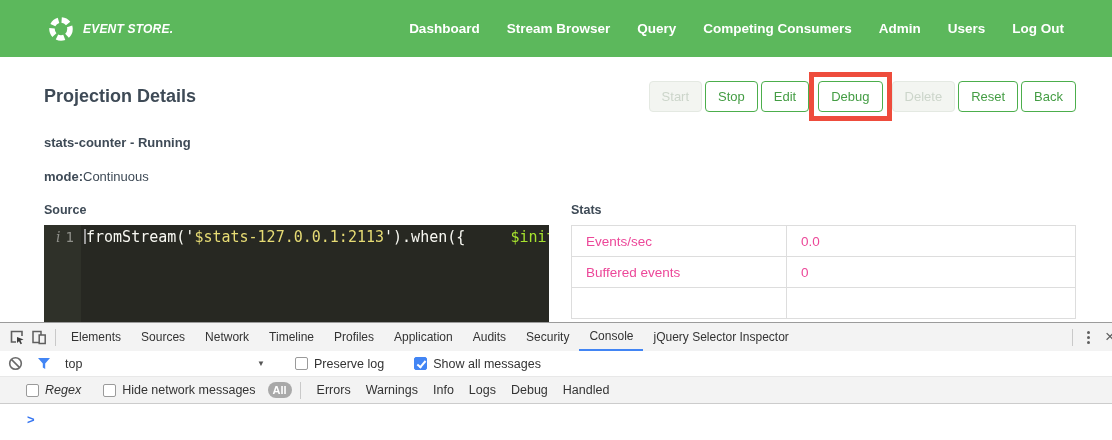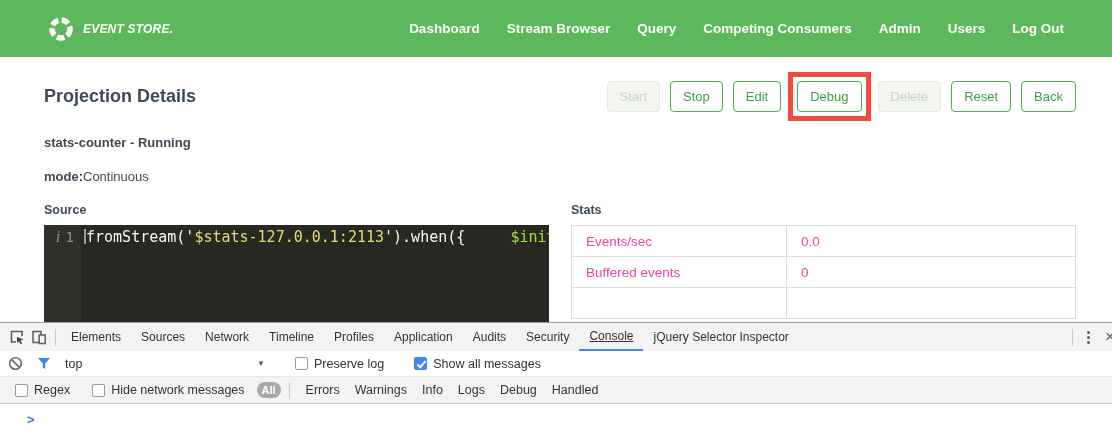--- a/index.html
+++ b/index.html
@@ -15,21 +15,21 @@
   .logo-icon { width:26px; height:26px; display:block; }
   .logo-text { color:#fff; font-style:italic; font-weight:bold; font-size:12px; letter-spacing:.2px; }
   .main-nav { margin-left:auto; display:flex; align-items:center; gap:27px; }
   .nav-item { color:#fff; font-weight:bold; font-size:13.5px; white-space:nowrap; cursor:pointer; }
   .nav-item.active { background:#3B9C3B; padding:8px 13px; border-radius:4px; }
 
   
   .page { height:265px; overflow:hidden; padding:0 36px 0 44px; }
   .title-row { display:flex; justify-content:space-between; align-items:center; margin-top:19px; height:40px; }
   .page-title { font-size:18px; font-weight:bold; margin:0; color:#3e4a56; }
-  .actions { display:flex; align-items:center; gap:10px; }
+  .actions { display:flex; align-items:center; gap:3px; }
   .btn { background:#fff; border:1px solid #4cae4c; color:#449d44; border-radius:4px;
          font-family:"Liberation Sans",sans-serif; font-size:13px; padding:7px 12px; cursor:pointer; white-space:nowrap; }
   .btn.disabled { background:#f3f5f1; border-color:#e4e9e2; color:#ccd5ca; cursor:default; }
   .annot { display:inline-flex; border:5px solid #EE4C3C; padding:4px; margin:0 -3px; }
 
   .status-line { font-size:13px; font-weight:bold; margin-top:19px; }
   .mode-line { font-size:13px; margin-top:19px; }
   .mode-line b { font-weight:bold; }
 
   .cols { display:flex; margin-top:19px; gap:22px; }
@@ -47,21 +47,21 @@
   .stats-table { width:100%; border-collapse:collapse; font-size:13.5px; }
   .stats-table td { border:1px solid #ddd; height:31px; padding:0 0 0 14px; color:#ec4899; background:#fff; }
   .stats-table td.label-cell { width:215px; }
 
   
   .devtools { position:absolute; left:0; right:0; top:322px; bottom:0; border-top:1px solid #9b9b9b; background:#fff; font-size:12px; color:#333; }
   .tabbar { height:28px; background:#f3f3f3; display:flex; align-items:center; padding-left:6px; }
   .icon-btn { width:22px; height:22px; display:flex; align-items:center; justify-content:center; cursor:pointer; flex:none; }
   .vsep { width:1px; height:17px; background:#c9c9c9; margin:0 5px; flex:none; }
   .tab { padding:0 10px; height:28px; line-height:28px; white-space:nowrap; cursor:pointer; }
-  .tab.active { border-bottom:2px solid #4285F4; line-height:26px;text-decoration:underline; }
+  .tab.active { border-bottom:2px solid #4285F4; line-height:26px; }
   .tab-right { margin-left:auto; display:flex; align-items:center; height:28px; }
   .kebab { display:flex; flex-direction:column; gap:2px; padding:0 9px; cursor:pointer; }
   .kebab i { width:3px; height:3px; border-radius:50%; background:#5f5f5f; }
   .close-x { font-size:17px; color:#5f5f5f; width:22px; text-align:center; cursor:pointer; margin-right:-9px; }
 
   .console-toolbar { height:26px; background:#fff; display:flex; align-items:center; border-bottom:1px solid #e8e8e8; font-size:12.5px; }
   .context-selector { display:flex; align-items:center; width:200px; margin-left:10px; cursor:pointer; }
   .context-label { color:#333; }
   .caret { margin-left:auto; font-size:8px; color:#555; }
   .cb { width:13px; height:13px; border:1px solid #9a9a9a; border-radius:2px; background:#fff; display:inline-block; margin-right:6px; vertical-align:-2px; position:relative; cursor:pointer; flex:none; }
@@ -217,21 +217,21 @@
       <span class="cb" id="cb-preserve"></span>
       <span>Preserve log</span>
     </span>
     <span class="chk-group">
       <span class="cb checked" id="cb-showall"></span>
       <span>Show all messages</span>
     </span>
   </div>
 
   <div class="filterbar">
-    <span class="chk-group" style="margin-left:7px;">
+    <span class="chk-group" style="margin-left:18px;font-style:italic;">
       <span class="cb" id="cb-regex"></span>
       <span>Regex</span>
     </span>
     <span class="chk-group" style="margin-left:14px;">
       <span class="cb" id="cb-hidenet"></span>
       <span>Hide network messages</span>
     </span>
     <span class="all-badge">All</span>
     <span class="vsep" style="margin-left:8px;"></span>
     <div class="levels" id="levels">

